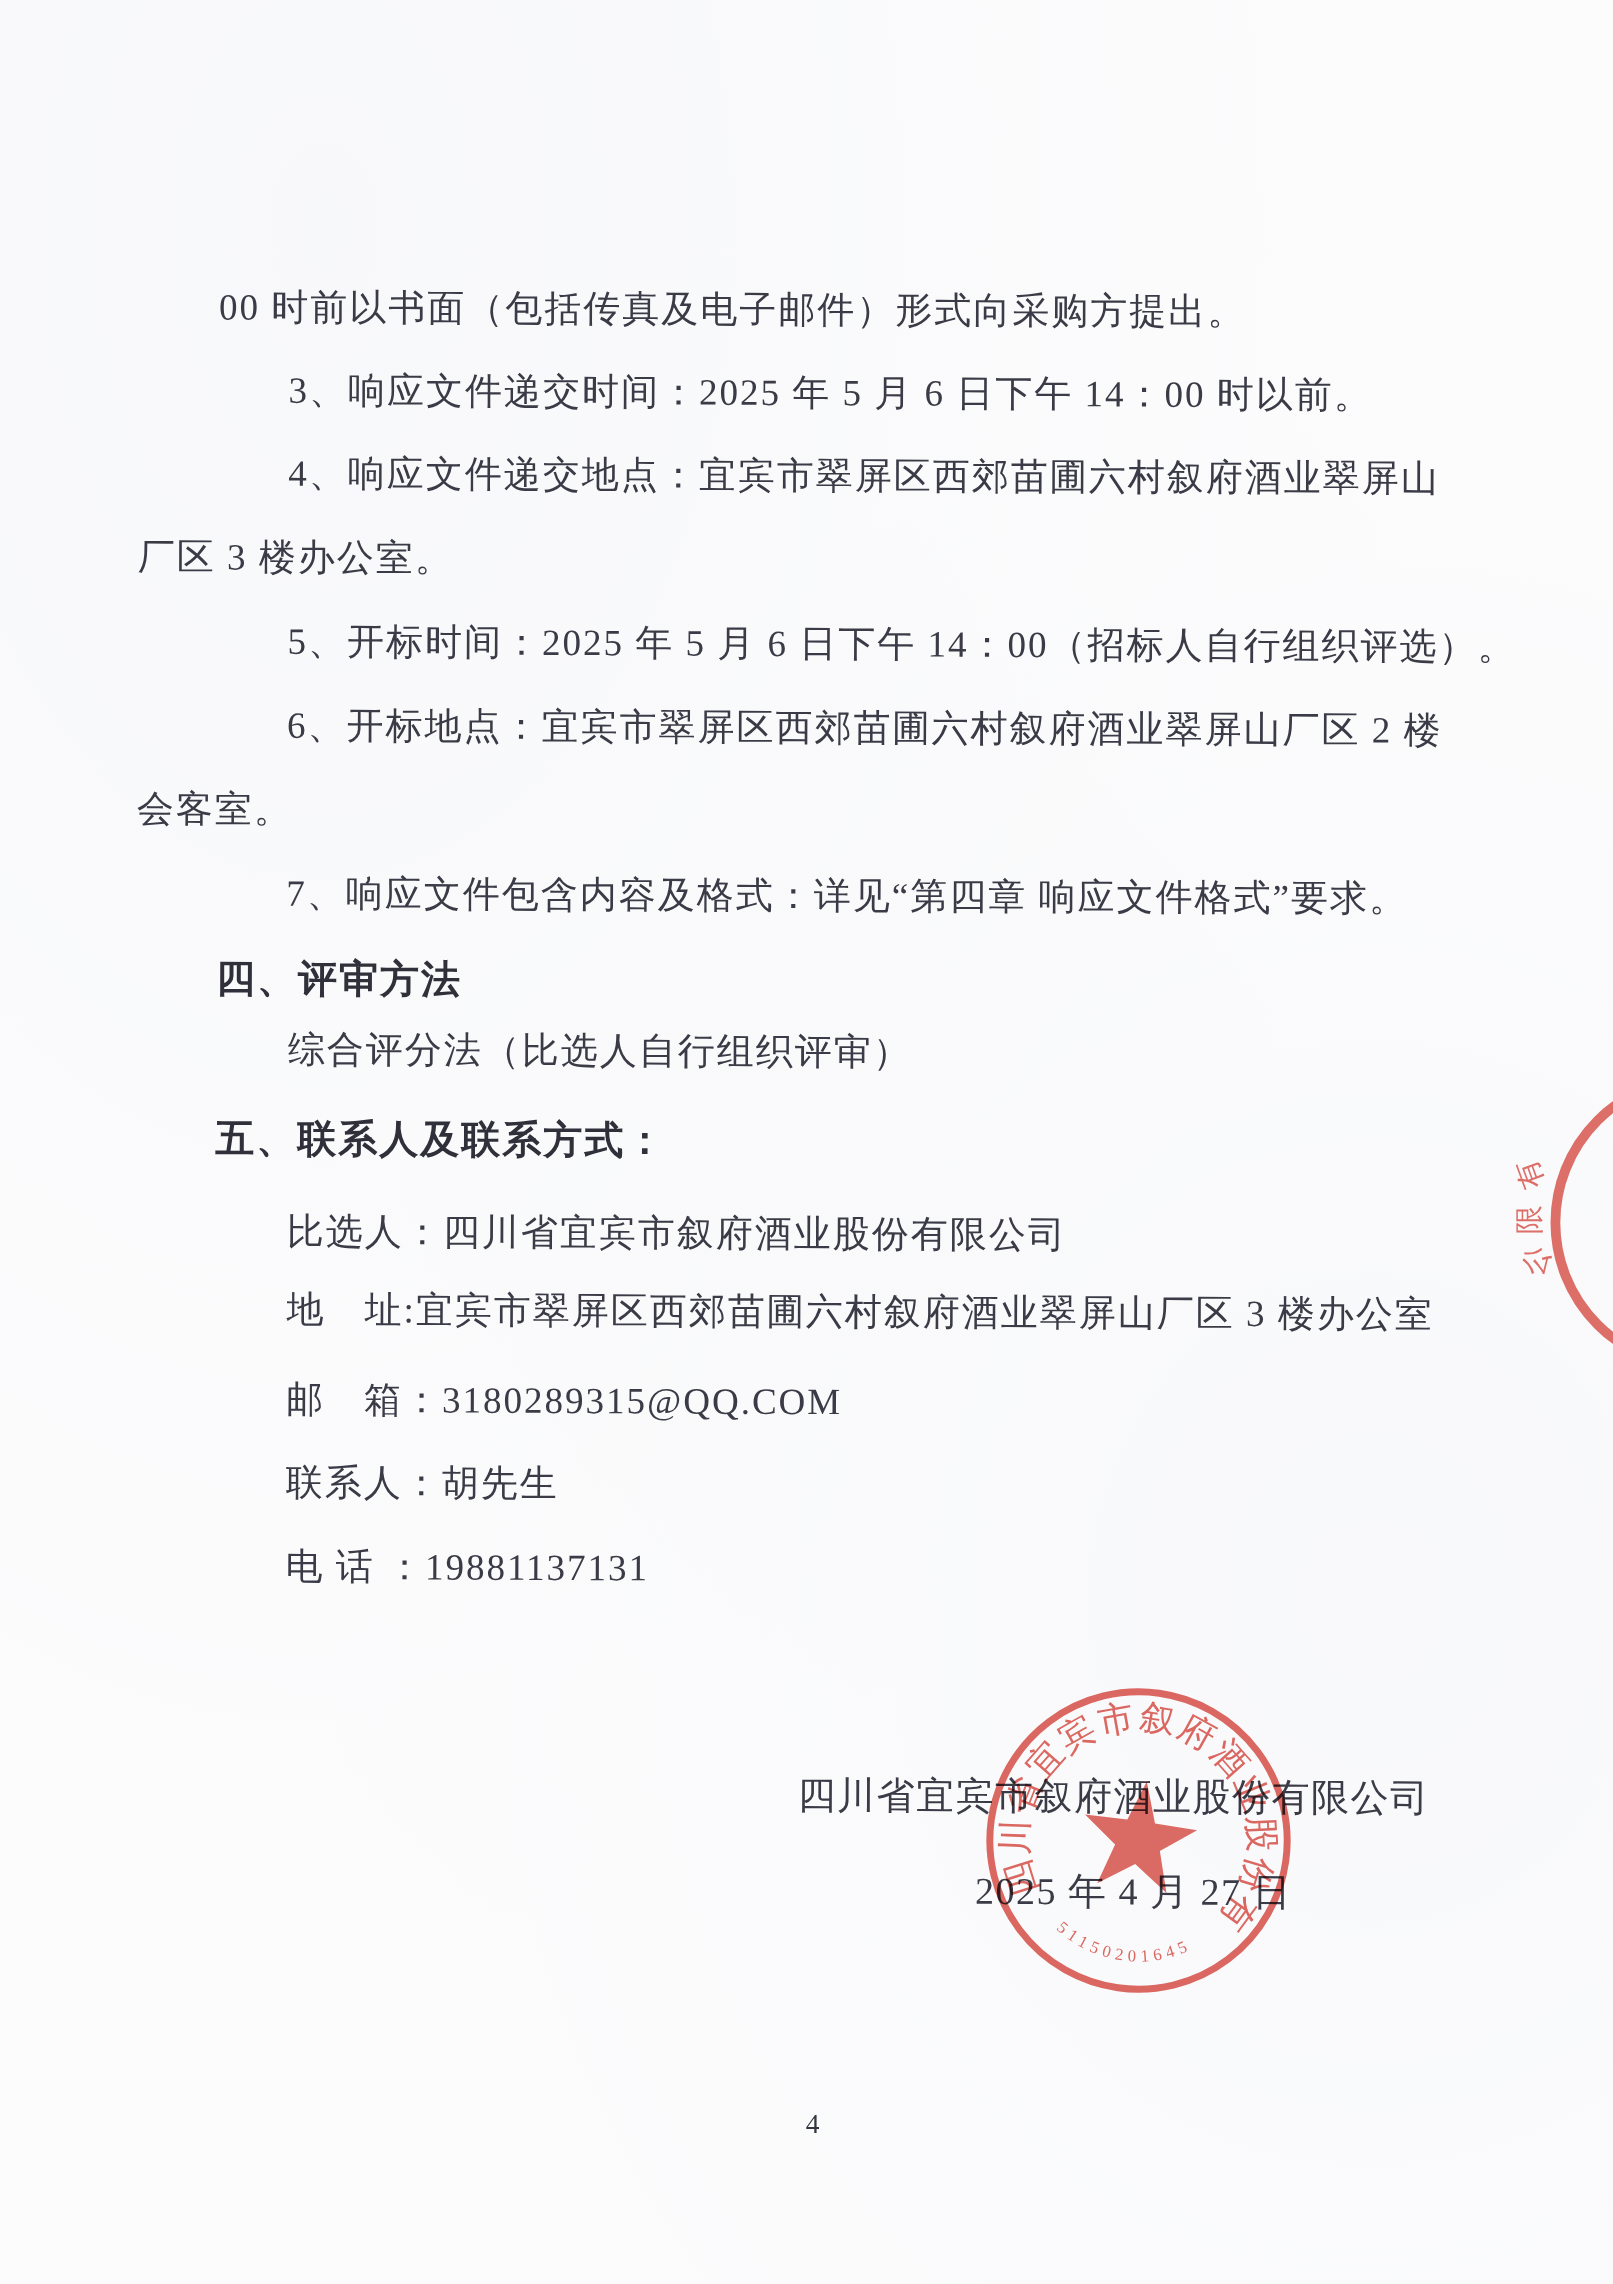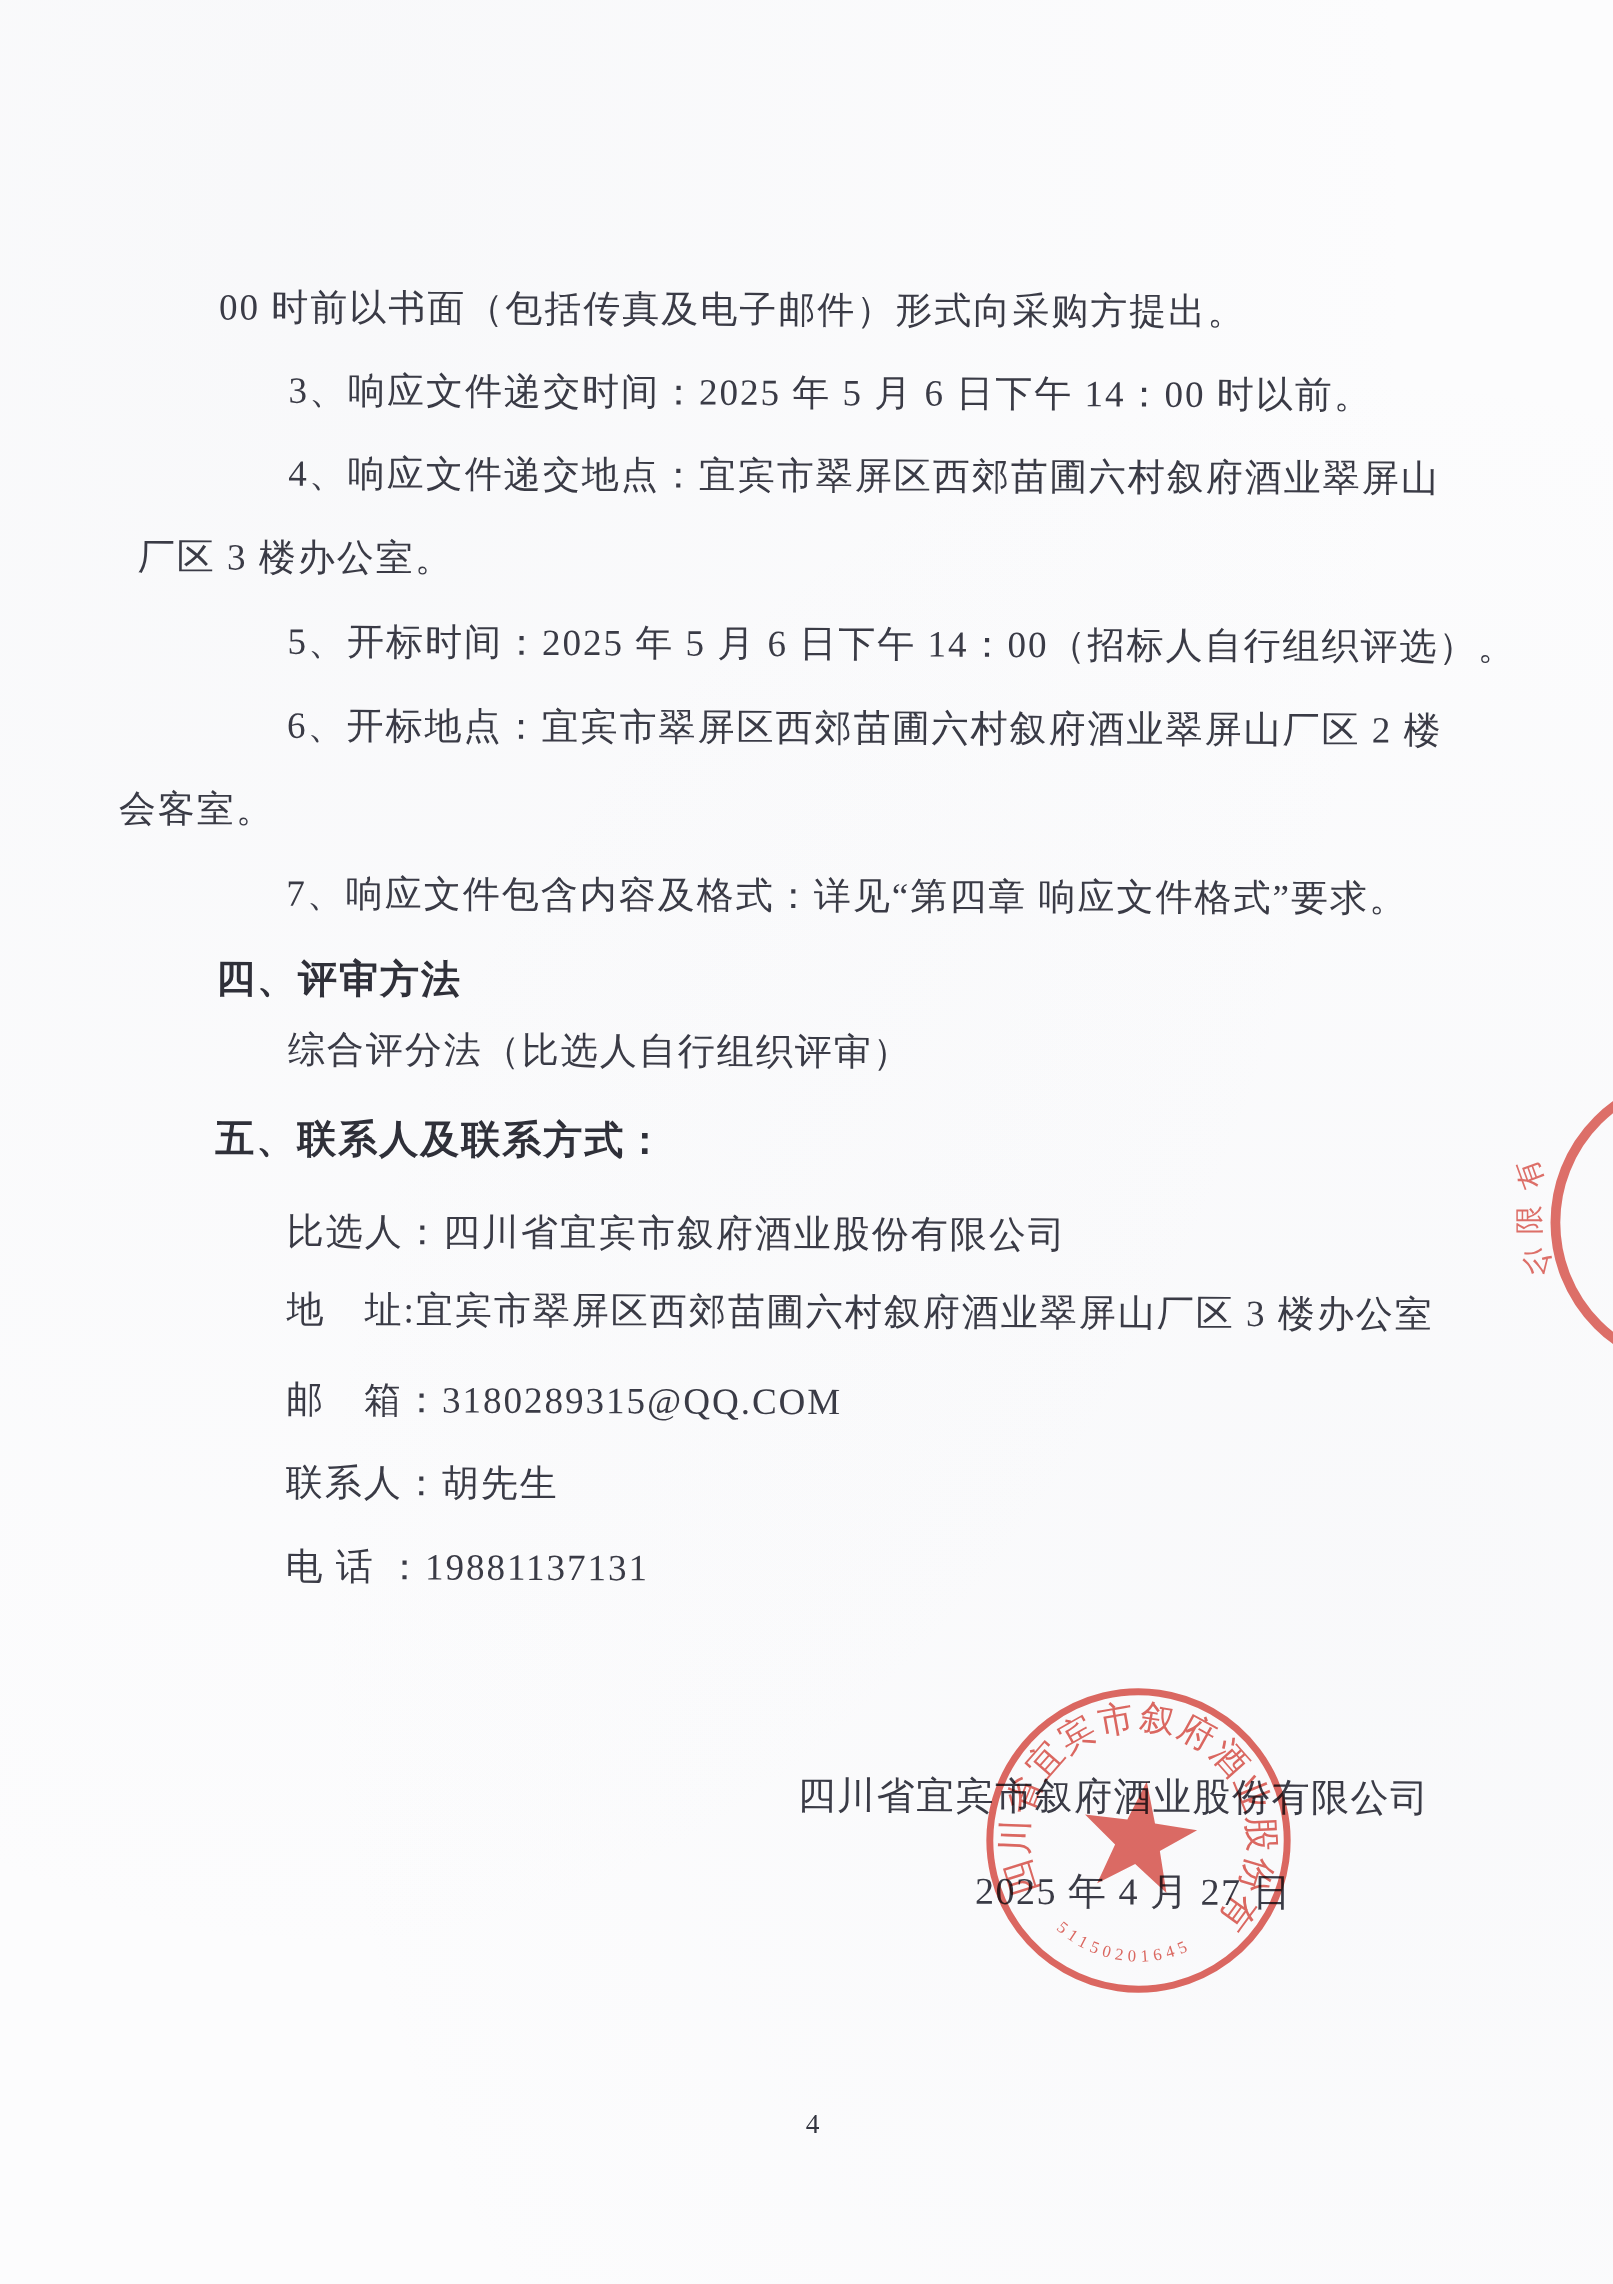--- a/index.html
+++ b/index.html
@@ -67,21 +67,21 @@
 
 <div class="page">
 
   <div class="doc">
     <div class="line" style="left:219px;top:282px">00 时前以书面（包括传真及电子邮件）形式向采购方提出。</div>
     <div class="line" style="left:289px;top:365px">3、响应文件递交时间：2025 年 5 月 6 日下午 14：00 时以前。</div>
     <div class="line" style="left:289px;top:448px">4、响应文件递交地点：宜宾市翠屏区西郊苗圃六村叙府酒业翠屏山</div>
     <div class="line" style="left:139px;top:532px">厂区 3 楼办公室。</div>
     <div class="line" style="left:289px;top:616px">5、开标时间：2025 年 5 月 6 日下午 14：00（招标人自行组织评选）。</div>
     <div class="line" style="left:289px;top:700px">6、开标地点：宜宾市翠屏区西郊苗圃六村叙府酒业翠屏山厂区 2 楼</div>
-    <div class="line" style="left:121px;top:784px">会客室。</div>
+    <div class="line" style="left:139px;top:784px">会客室。</div>
     <div class="line" style="left:289px;top:868px">7、响应文件包含内容及格式：详见“第四章 响应文件格式”要求。</div>
     <div class="line head" style="left:219px;top:951px">四、评审方法</div>
     <div class="line" style="left:291px;top:1024px">综合评分法（比选人自行组织评审）</div>
     <div class="line head" style="left:219px;top:1111px">五、联系人及联系方式：</div>
     <div class="line" style="left:291px;top:1206px">比选人：四川省宜宾市叙府酒业股份有限公司</div>
     <div class="line" style="left:291px;top:1284px">地　址:宜宾市翠屏区西郊苗圃六村叙府酒业翠屏山厂区 3 楼办公室</div>
     <div class="line" style="left:291px;top:1374px">邮　箱：3180289315@QQ.COM</div>
     <div class="line" style="left:291px;top:1457px">联系人：胡先生</div>
     <div class="line" style="left:291px;top:1541px">电 话 ：19881137131</div>
 

